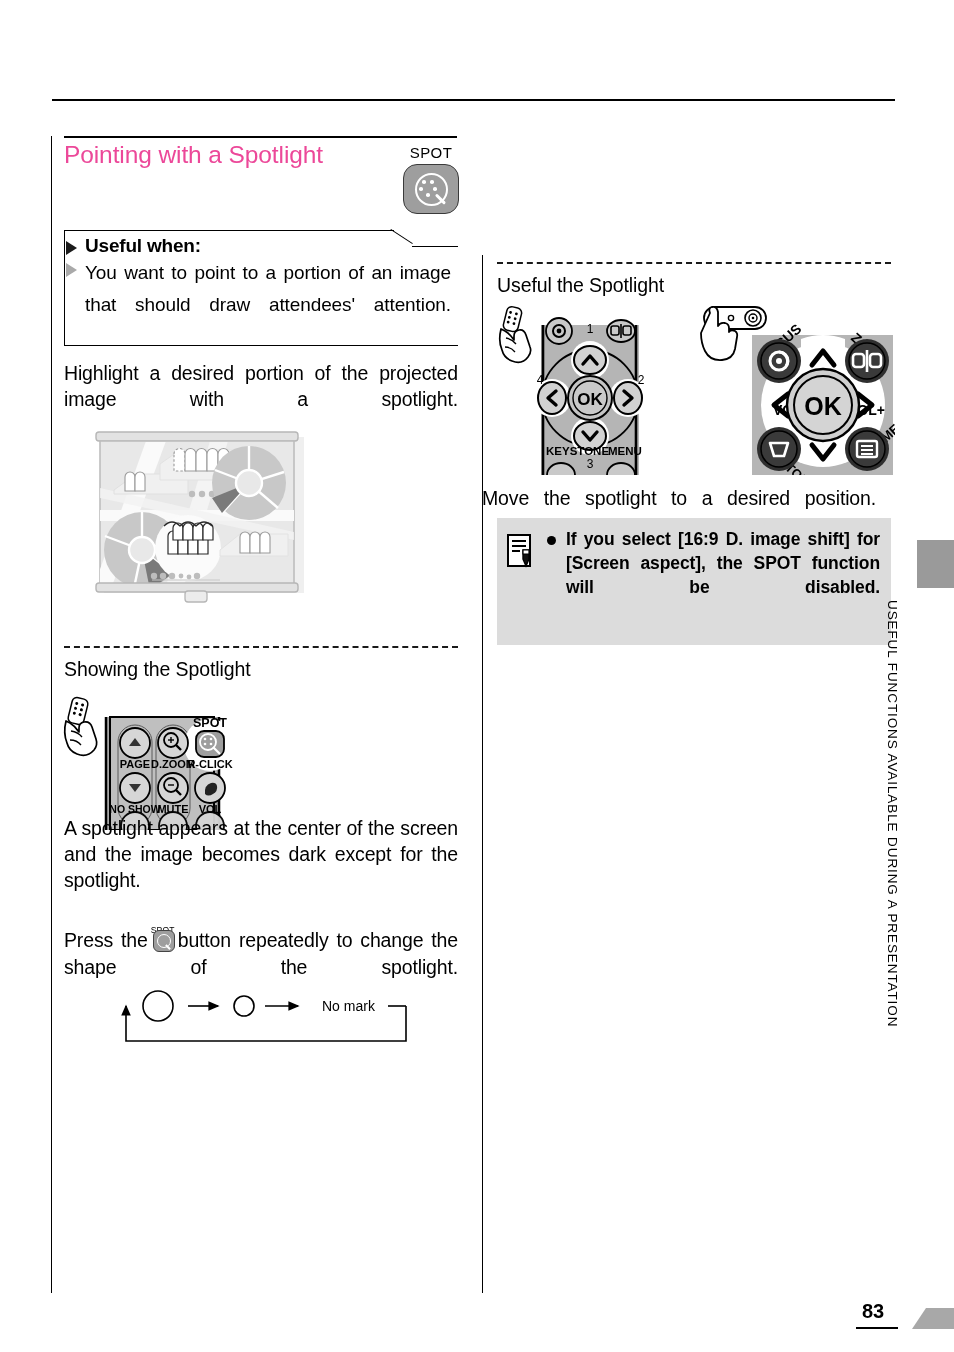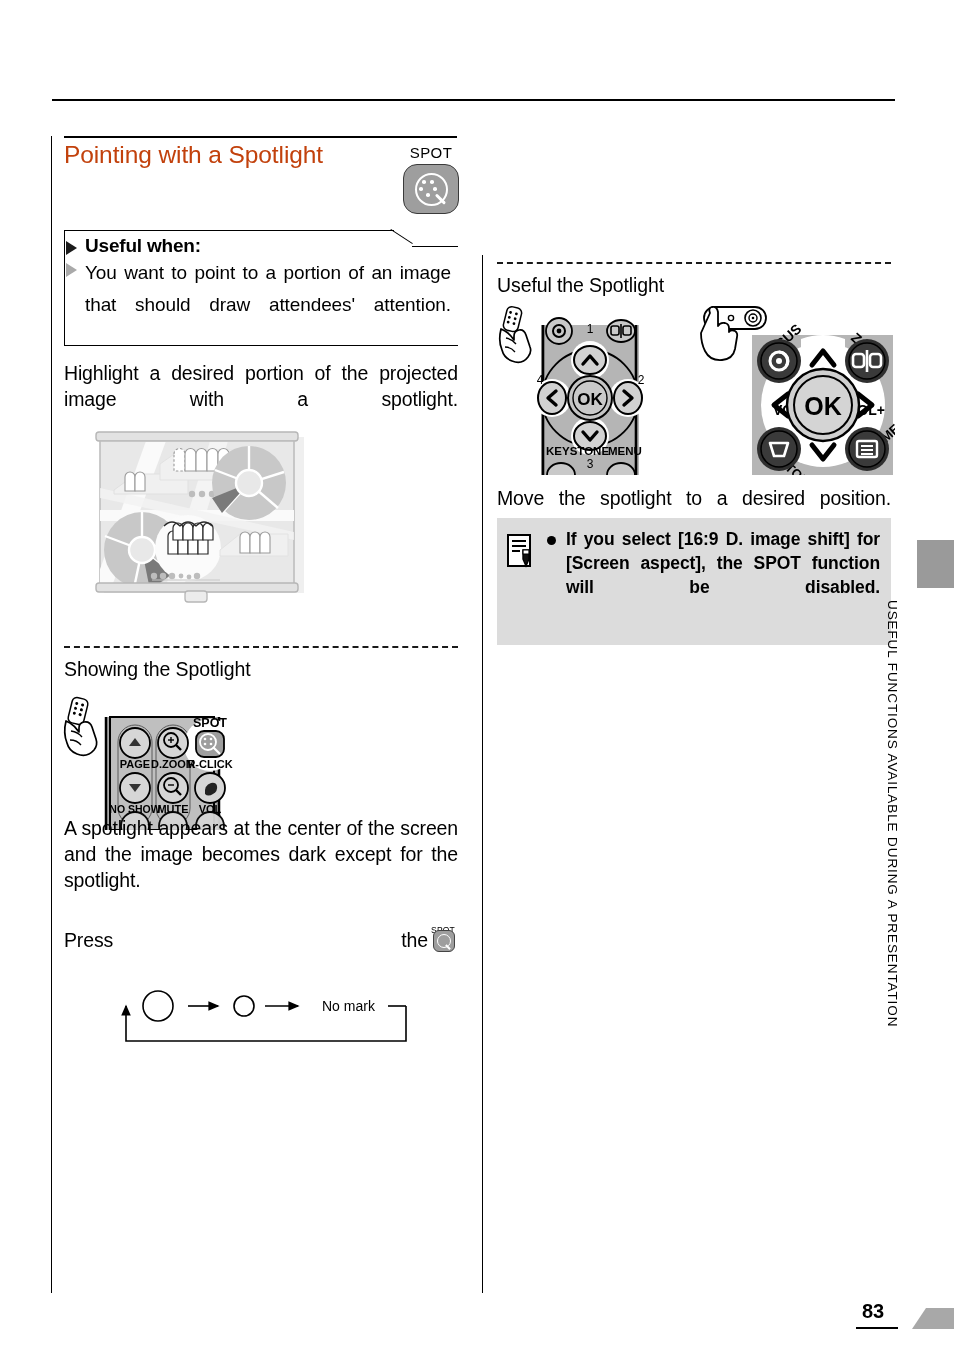--- a/index.html
+++ b/index.html
@@ -41,21 +41,21 @@
     position: absolute;
     left: 64px; top: 136px;
     width: 393px; height: 0;
     border-top: 2.5px solid #000;
   }
   #page-title {
     position: absolute;
     left: 64px; top: 141px;
     font-size: 24.5px;
     letter-spacing: -0.1px;
-    color: #c2410c;
+    color: #ec4899;
   }
   #spot-badge {
     position: absolute;
     left: 400px; top: 144px;
     width: 62px;
     text-align: center;
   }
   #spot-badge .spot-label {
     font-size: 15px;
     letter-spacing: 0.4px;
@@ -173,21 +173,21 @@
     position: absolute;
     font-size: 19.5px;
     line-height: 26px;
     text-align: justify;
     letter-spacing: -0.15px;
   }
   .body-para::after { content: ""; display: inline-block; width: 100%; }
   #para-highlight { left: 64px; top: 360px; width: 394px; }
   #para-appears   { left: 64px; top: 815px; width: 394px; }
   #para-press     { left: 64px; top: 927px; width: 394px; }
-  #para-move      { left: 497px; top: 485px; width: 394px; }
+  #para-move      { left: 482px; top: 485px; width: 394px; }
 
   .inline-spot {
     display: inline-block;
     width: 26px; height: 26px;
     vertical-align: -7px;
     position: relative;
     margin: 0 2px;
   }
   .inline-spot .mini-lbl {
     position: absolute;
@@ -572,21 +572,21 @@
         <circle cx="73" cy="131" r="14" fill="#d6d6d6" stroke="#000" stroke-width="1.8"></circle>
         <circle cx="111" cy="131" r="14" fill="#d6d6d6" stroke="#000" stroke-width="1.8"></circle>
         <circle cx="148" cy="131" r="14" fill="#d6d6d6" stroke="#000" stroke-width="1.8"></circle>
       </g>
     </g>
   </svg>
 </div>
 
 <div class="body-para" id="para-appears">A spotlight appears at the center of the screen and the image becomes dark except for the spotlight.</div>
 
-<div class="body-para" id="para-press"><span>Press the</span><span class="inline-spot"><span class="mini-lbl">SPOT</span><span class="mini-key"></span><span class="mini-ring"></span><span class="mini-handle"></span></span></div>
+<div class="body-para" id="para-press"><span>Press the</span><span class="inline-spot"><span class="mini-lbl">SPOT</span><span class="mini-key"></span><span class="mini-ring"></span><span class="mini-handle"></span></span><span>button repeatedly to change the shape of the spotlight.</span></div>
 
 <div id="shape-cycle">
   <svg width="300" height="62" viewBox="0 0 300 62" xmlns="http://www.w3.org/2000/svg">
     <defs>
       <marker id="ah" markerWidth="8" markerHeight="8" refX="6" refY="3" orient="auto">
         <path d="M0 0 L7 3 L0 6 z" fill="#000"></path>
       </marker>
     </defs>
 
     <path d="M296 18 L296 53 L16 53 L16 18" fill="none" stroke="#000" stroke-width="1.6" marker-end="url(#ah)"></path>

